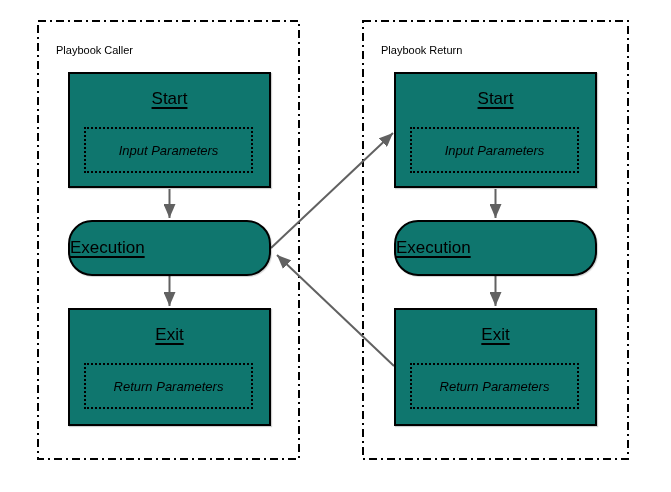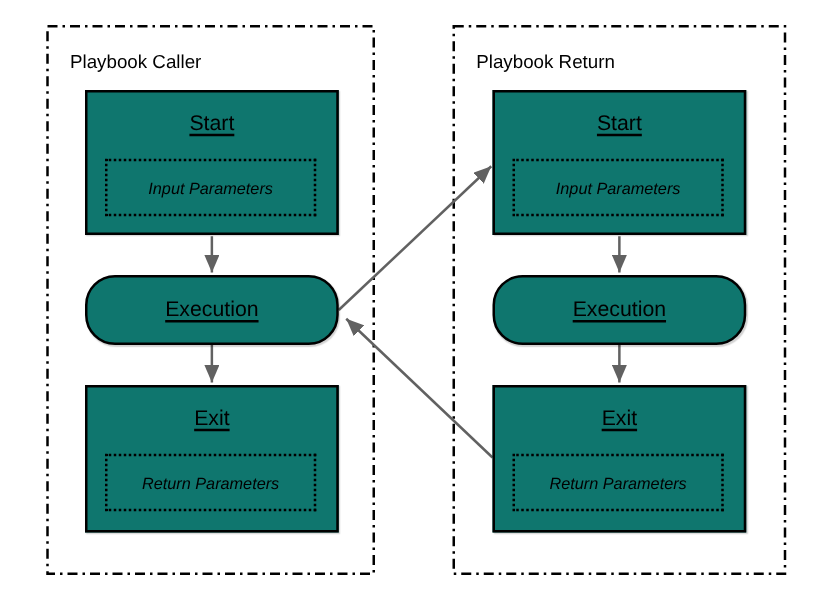--- a/index.html
+++ b/index.html
@@ -16,21 +16,21 @@
     font-family: "Liberation Sans", "DejaVu Sans", sans-serif;
     overflow: hidden;
   }
   .layer {
     position: absolute;
     left: 0;
     top: 0;
   }
   .group-title {
     position: absolute;
-    font-size: 15px;
+    font-size: 11px;
     line-height: 18px;
     white-space: nowrap;
   }
   .node {
     position: absolute;
     box-sizing: border-box;
     width: 203px;
     background: #0f766e;
     border: 2px solid #000000;
     box-shadow: 1px 1px 1px rgba(0,0,0,0.18);
@@ -45,21 +45,21 @@
     line-height: 22px;
   }
   .u {
     text-decoration: underline;
     text-decoration-thickness: 1.5px;
     text-underline-offset: 3px;
   }
   .node--exec {
     display: flex;
     align-items: center;
-    justify-content: center;
+    justify-content: flex-start;
     font-size: 17px;
     border-radius: 24px;
   }
   .param-box {
     position: absolute;
     box-sizing: border-box;
     left: 14px;
     top: 53px;
     width: 169px;
     height: 46px;

